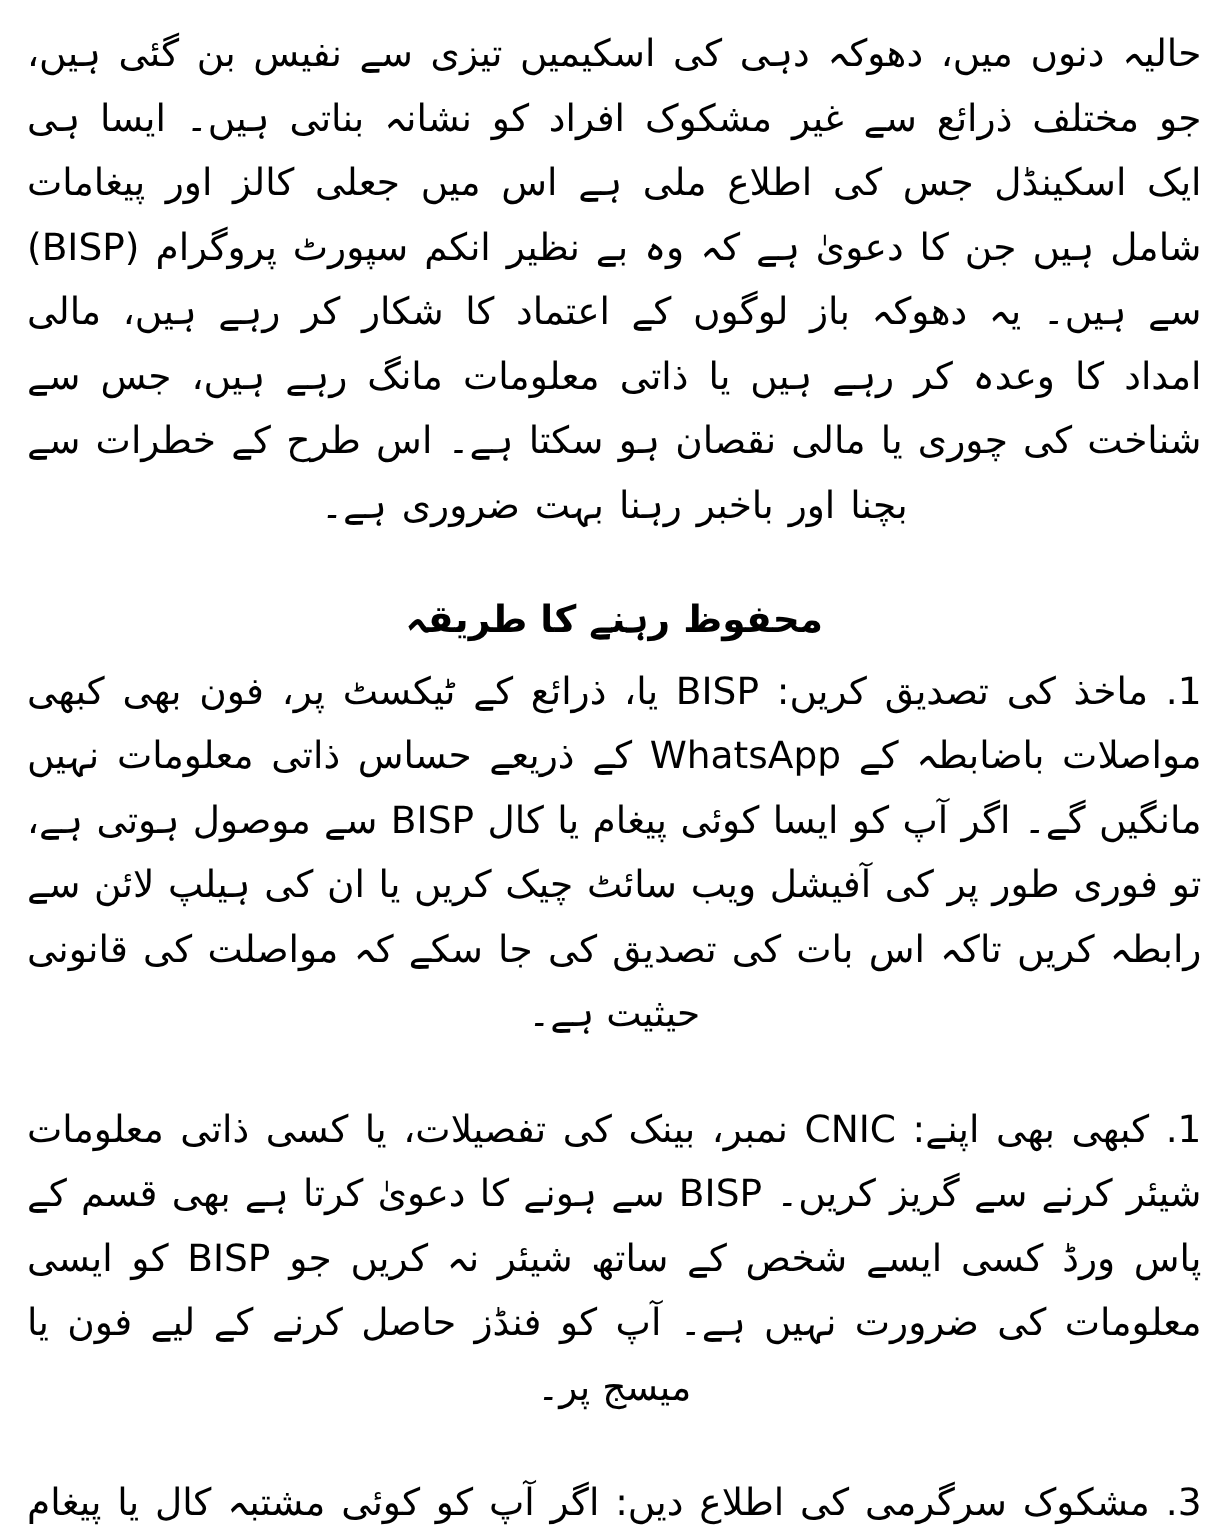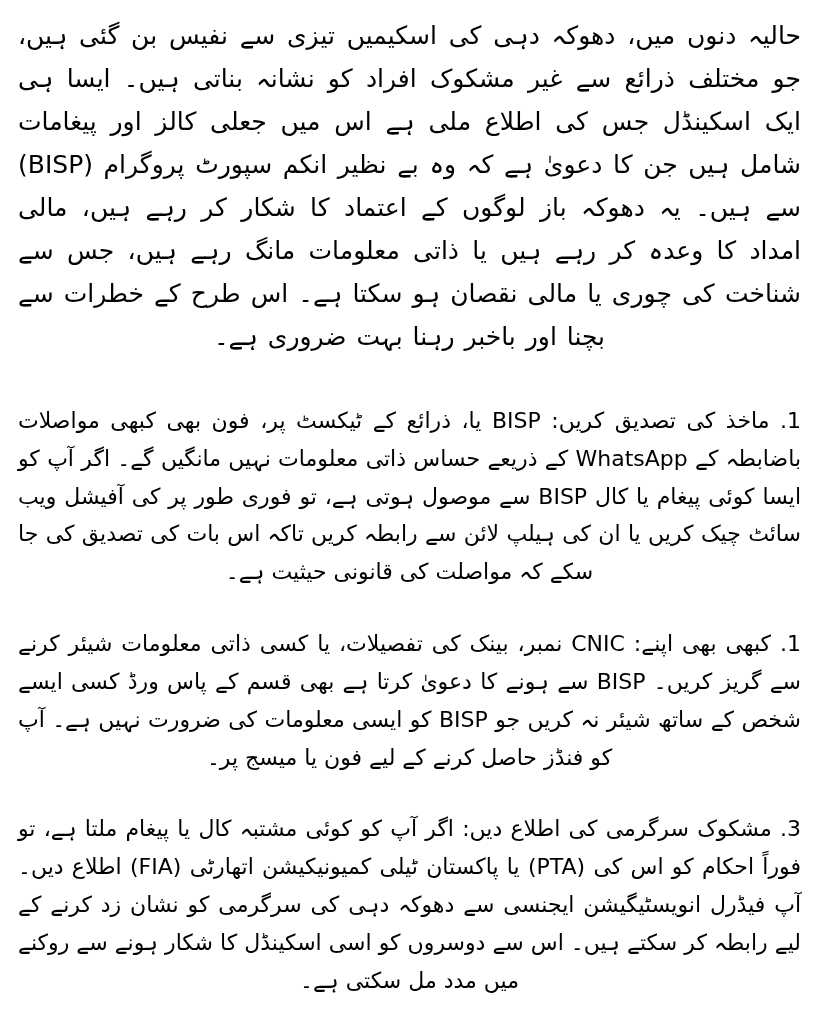--- a/index.html
+++ b/index.html
@@ -39,38 +39,39 @@
     direction: rtl;
     text-align: center;
     font-size: 25px;
     line-height: 1.7;
     margin: 0 0 4px 0;
   }
   .step {
     direction: rtl;
     text-align: justify;
     text-align-last: center;
-    font-size: 22px;
+    font-size: 25px;
     line-height: 1.72;
     margin: 0 0 34px 0;
   }
   .step:last-child {
     margin-bottom: 0;
   }
   .spacer-sm { height: 10px; }
 </style>
 </head>
 <body>
 
 <div class="page">
 
   <p class="para intro">حالیہ دنوں میں، دھوکہ دہی کی اسکیمیں تیزی سے نفیس بن گئی ہیں، جو مختلف ذرائع سے غیر مشکوک افراد کو نشانہ بناتی ہیں۔ ایسا ہی ایک اسکینڈل جس کی اطلاع ملی ہے اس میں جعلی کالز اور پیغامات شامل ہیں جن کا دعویٰ ہے کہ وہ بے نظیر انکم سپورٹ پروگرام (BISP) سے ہیں۔ یہ دھوکہ باز لوگوں کے اعتماد کا شکار کر رہے ہیں، مالی امداد کا وعدہ کر رہے ہیں یا ذاتی معلومات مانگ رہے ہیں، جس سے شناخت کی چوری یا مالی نقصان ہو سکتا ہے۔ اس طرح کے خطرات سے بچنا اور باخبر رہنا بہت ضروری ہے۔</p>
 
   <div class="spacer-sm"></div>
 
+  <h2 class="heading">محفوظ رہنے کا طریقہ</h2>
 
   <p class="step">1. ماخذ کی تصدیق کریں: BISP یا، ذرائع کے ٹیکسٹ پر، فون بھی کبھی مواصلات باضابطہ کے WhatsApp کے ذریعے حساس ذاتی معلومات نہیں مانگیں گے۔ اگر آپ کو ایسا کوئی پیغام یا کال BISP سے موصول ہوتی ہے، تو فوری طور پر کی آفیشل ویب سائٹ چیک کریں یا ان کی ہیلپ لائن سے رابطہ کریں تاکہ اس بات کی تصدیق کی جا سکے کہ مواصلت کی قانونی حیثیت ہے۔</p>
 
   <p class="step">1. کبھی بھی اپنے: CNIC نمبر، بینک کی تفصیلات، یا کسی ذاتی معلومات شیئر کرنے سے گریز کریں۔ BISP سے ہونے کا دعویٰ کرتا ہے بھی قسم کے پاس ورڈ کسی ایسے شخص کے ساتھ شیئر نہ کریں جو BISP کو ایسی معلومات کی ضرورت نہیں ہے۔ آپ کو فنڈز حاصل کرنے کے لیے فون یا میسج پر۔</p>
 
   <p class="step">3. مشکوک سرگرمی کی اطلاع دیں: اگر آپ کو کوئی مشتبہ کال یا پیغام ملتا ہے، تو فوراً احکام کو اس کی (PTA) یا پاکستان ٹیلی کمیونیکیشن اتھارٹی (FIA) اطلاع دیں۔ آپ فیڈرل انویسٹیگیشن ایجنسی سے دھوکہ دہی کی سرگرمی کو نشان زد کرنے کے لیے رابطہ کر سکتے ہیں۔ اس سے دوسروں کو اسی اسکینڈل کا شکار ہونے سے روکنے میں مدد مل سکتی ہے۔</p>
 
 </div>
 
 </body></html>

